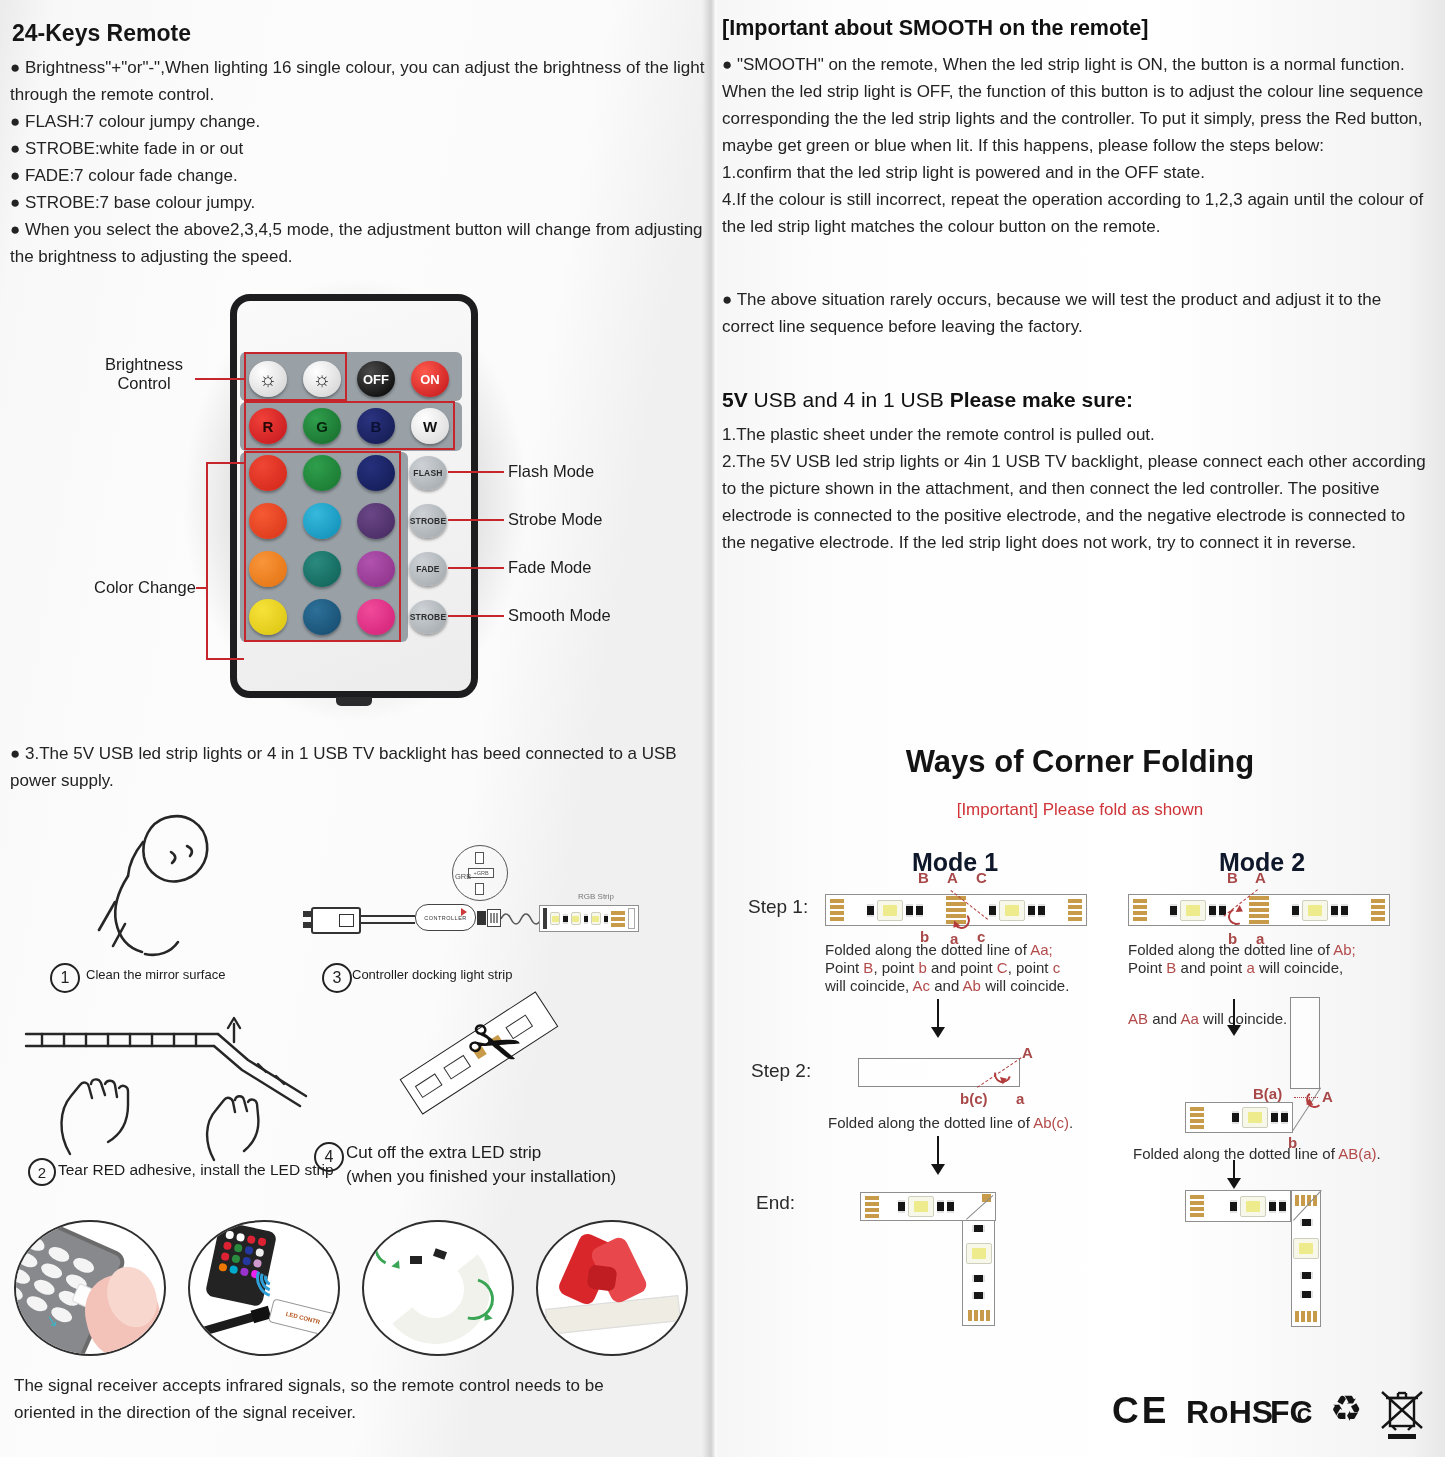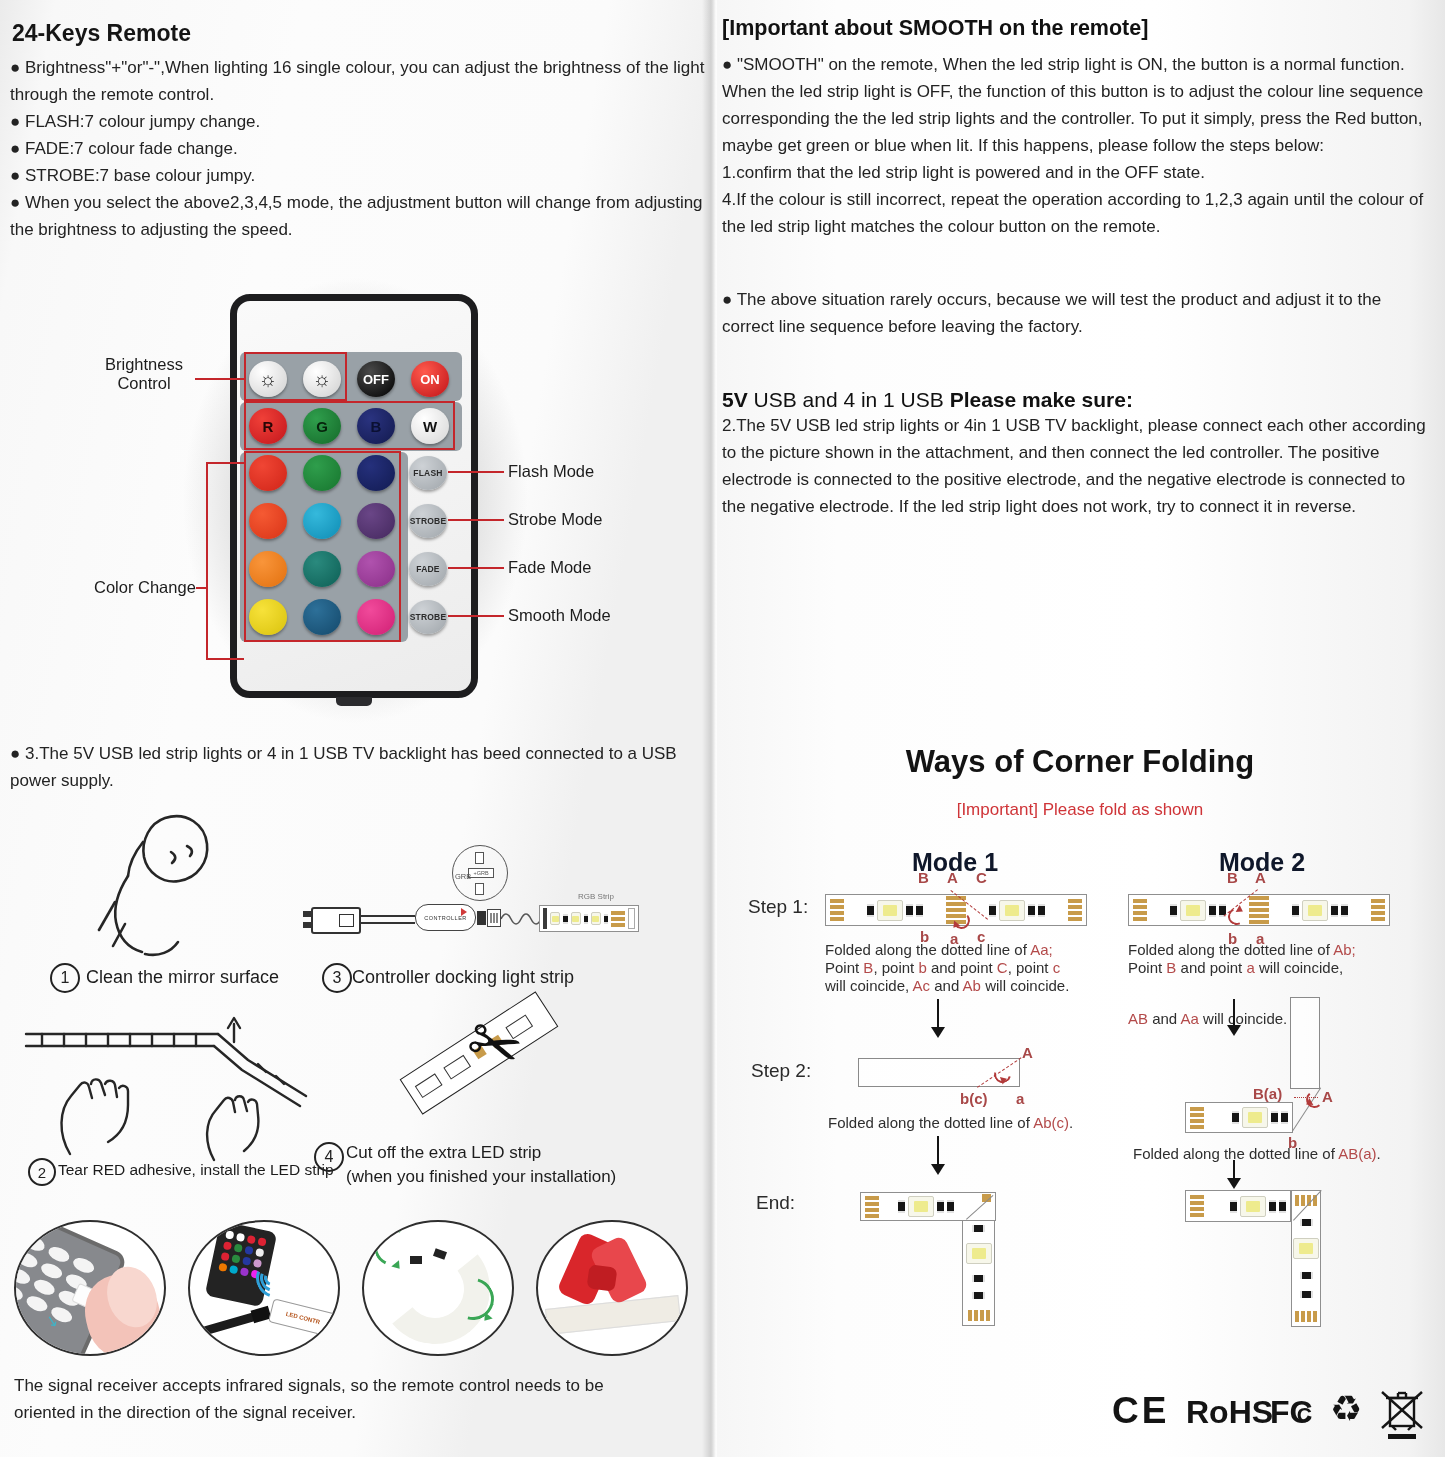--- a/index.html
+++ b/index.html
@@ -23,21 +23,21 @@
   
   #photo-bg{left:183px;top:278px;width:345px;height:445px;background:radial-gradient(closest-side,#c7c7c7 0%,#d8d8d8 55%,rgba(244,244,244,0) 100%);}
   #remote-body{left:230px;top:294px;width:248px;height:404px;border:7px solid #1d1d1f;border-radius:20px;background:linear-gradient(160deg,#fafafa,#ececec);}
   #remote-notch{left:336px;top:697px;width:36px;height:9px;background:#2b2b2e;border-radius:0 0 5px 5px;}
   .kpanel{position:absolute;background:#99a1a7;border-radius:6px;}
   .btn{position:absolute;width:38px;height:36px;border-radius:50%;display:flex;align-items:center;justify-content:center;font-weight:bold;font-size:15px;box-shadow:0 2px 3px rgba(0,0,0,.35);}
   .btn.side{width:38px;height:34px;font-size:8.5px;color:#2b2b2b;background:radial-gradient(circle at 35% 30%,#ced2d6,#9fa5aa);letter-spacing:.2px;}
   .sun{font-size:20px;color:#1a1a1a;font-weight:normal;}
   
   .cnum{position:absolute;width:26px;height:26px;border:2.2px solid #222;border-radius:50%;display:flex;align-items:center;justify-content:center;font-size:16px;color:#222;background:transparent;}
-  .steplabel{position:absolute;font-size:18px;color:#1c1c1c;}
+  .steplabel{position:absolute;font-size:13px;color:#1c1c1c;}
   
   .sblock{position:absolute;background:#fff;border:1.5px solid #8f8f8f;display:flex;align-items:center;box-sizing:border-box;}
   .sblock.sp{justify-content:space-between;padding:0 4px;}
   .sblock.v{flex-direction:column;justify-content:space-between;padding:4px 0;align-items:center;}
   .g{display:flex;align-items:center;gap:3px;}
   .pads-v{display:flex;flex-direction:column;gap:2px;}
   .pads-v i{width:14px;height:4px;background:#c89b4a;display:block;}
   .pads-c{display:flex;flex-direction:column;gap:2px;}
   .pads-c i{width:20px;height:4px;background:#c89b4a;display:block;}
   .pads-h{display:flex;gap:2px;}
@@ -70,20 +70,21 @@
 </head>
 <body>
 
 <div id="page">
 
   <div id="panel-left" class="panel">
     <h1 class="abs heading-l" style="left:12px;top:20px;">24-Keys Remote</h1>
     <div class="abs" style="left:10px;top:54px;width:702px;">
       <p class="t17">● Brightness"+"or"-",When lighting 16 single colour, you can adjust the brightness of the light through the remote control.</p>
       <p class="t17">● FLASH:7 colour jumpy change.</p>
+      <p class="t17">● STROBE:white fade in or out</p>
       <p class="t17">● FADE:7 colour fade change.</p>
       <p class="t17">● STROBE:7 base colour jumpy.</p>
       <p class="t17">● When you select the above2,3,4,5 mode, the adjustment button will change from adjusting the brightness to adjusting the speed.</p>
     </div>
 
     <div class="abs" id="photo-bg"></div>
     <div class="abs" id="remote-body"></div>
     <div class="abs" id="remote-notch"></div>
     <div class="kpanel" style="left:240px;top:352px;width:222px;height:49px;"></div>
     <div class="kpanel" style="left:240px;top:402px;width:222px;height:49px;"></div>
@@ -307,20 +308,21 @@
   <div id="divider"></div>
 
   <div id="panel-right" class="panel">
     <div class="abs" style="left:5px;top:16px;width:710px;">
       <h2 class="heading-r" style="margin-bottom:10px;">[Important about SMOOTH on the remote]</h2>
       <p class="t17">● "SMOOTH" on the remote, When the led strip light is ON, the button is a normal function. When the led strip light is OFF, the function of this button is to adjust the colour line sequence corresponding the the led strip lights and the controller. To put it simply, press the Red button, maybe get green or blue when lit. If this happens, please follow the steps below:</p>
       <p class="t17">1.confirm that the led strip light is powered and in the OFF state.</p>
       <p class="t17">4.If the colour is still incorrect, repeat the operation according to 1,2,3 again until the colour of the led strip light matches the colour button on the remote.</p>
       <p class="t17" style="margin-top:46px;">● The above situation rarely occurs, because we will test the product and adjust it to the correct line sequence before leaving the factory.</p>
       <p style="margin-top:48px;font-size:21px;color:#111;"><span class="seg-b">5V</span><span> USB and 4 in 1 USB </span><span class="seg-b">Please make sure:</span></p>
+      <p class="t17" style="margin-top:9px;">1.The plastic sheet under the remote control is pulled out.</p>
       <p class="t17">2.The  5V USB led strip lights or 4in 1 USB TV backlight, please connect each other according to the picture shown in the attachment, and then connect the led controller. The positive electrode is connected to the positive electrode, and the negative electrode is connected to the negative electrode. If the led strip light does not work, try to connect it in reverse.</p>
     </div>
   </div>
 
   <div class="fold-title" style="left:760px;top:744px;">Ways of Corner Folding</div>
   <div class="fold-sub" style="left:760px;top:800px;">[Important] Please fold as shown</div>
   <div class="mode-label" style="left:880px;top:848px;">Mode 1</div>
   <div class="mode-label" style="left:1187px;top:848px;">Mode 2</div>
   <div class="stage-label" style="left:748px;top:896px;">Step 1:</div>
   <div class="stage-label" style="left:751px;top:1060px;">Step 2:</div>

